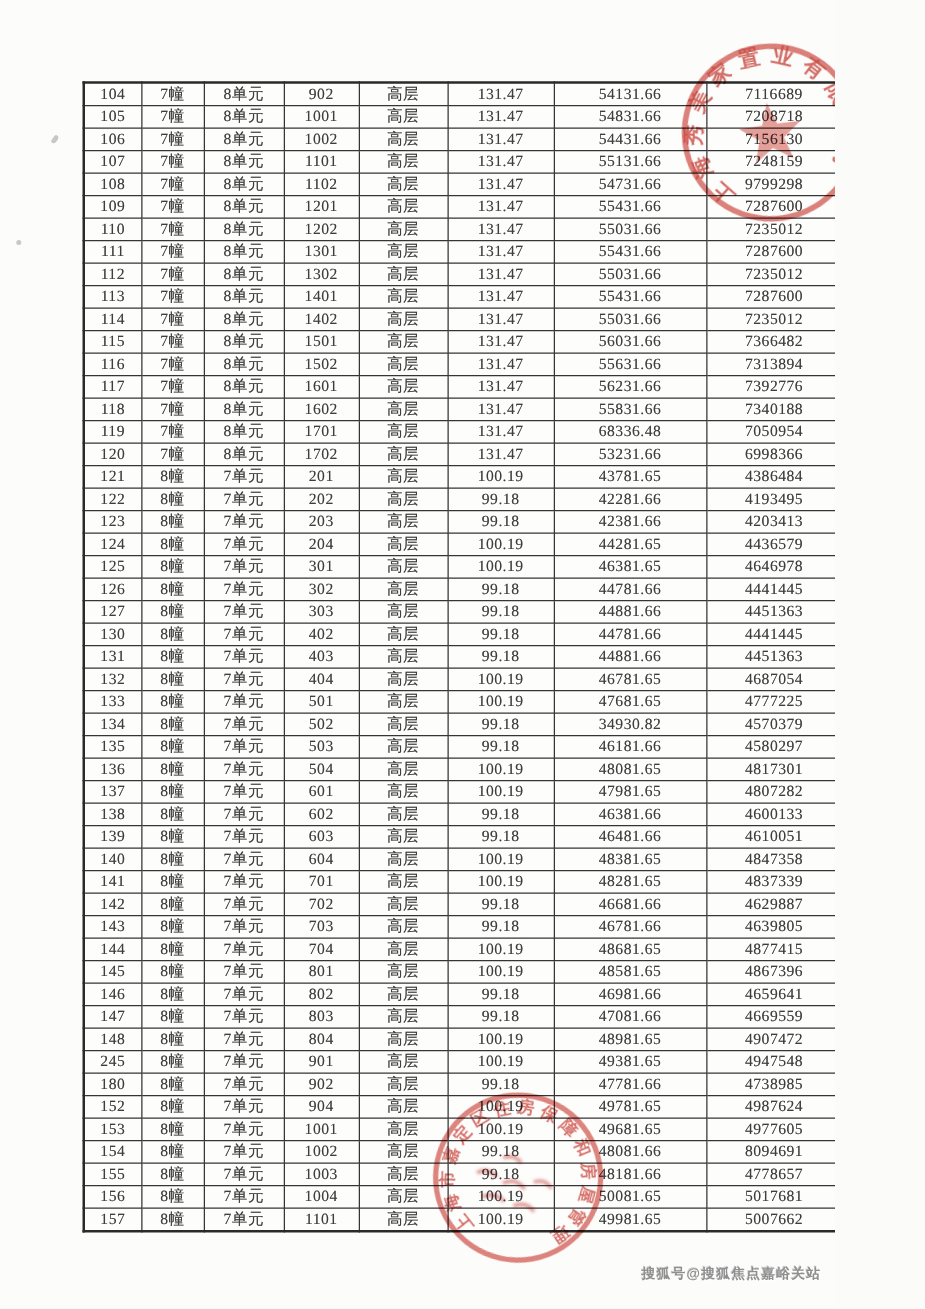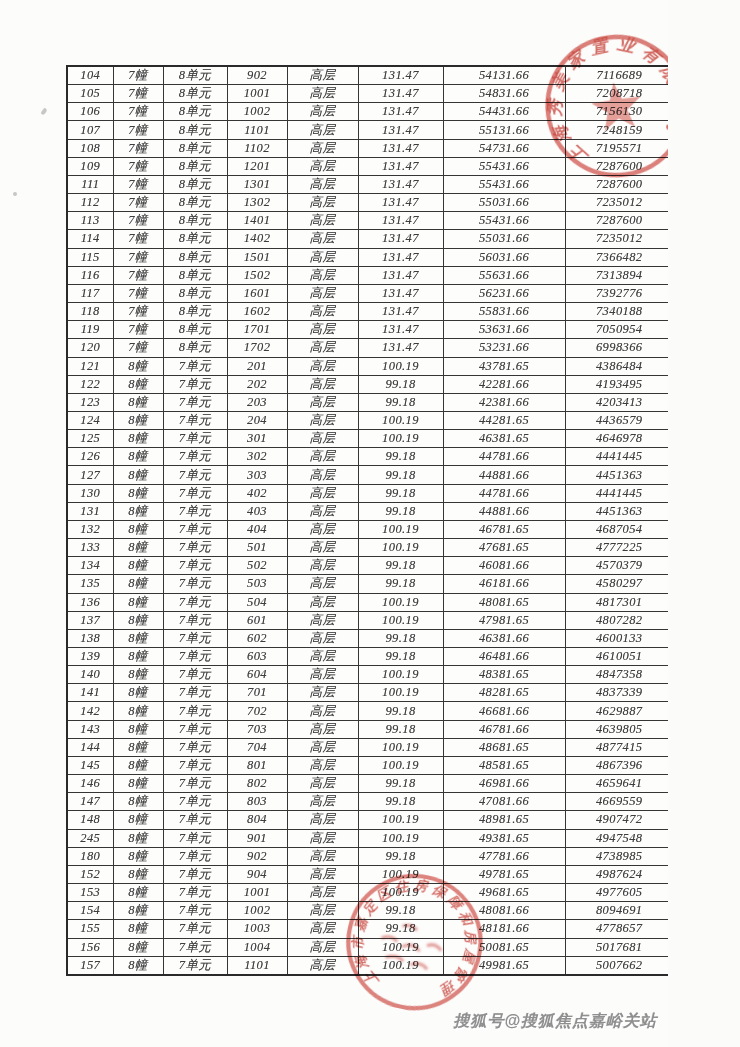--- a/index.html
+++ b/index.html
@@ -7,21 +7,20 @@
     padding: 0;
     background: #fbfbfa;
   }
   #page {
     position: relative;
     width: 668px;
     height: 1047px;
     background: #fcfcfb;
     overflow: hidden;
     font-family: "Liberation Serif", "DejaVu Serif", serif;
-    font-style: italic;
   }
   
   #price-table {
     position: absolute;
     left: 66px;
     top: 65px;
     width: 607px;
     height: 911px;
     border-collapse: collapse;
     table-layout: fixed;
@@ -53,21 +52,21 @@
     font-weight: bold;
   }
   #stamp-top { left: 527px; top: 16px; transform: rotate(-8deg); }
   #stamp-bottom { left: 329px; top: 857px; transform: rotate(12deg); }
   
   #watermark {
     position: absolute;
     right: 11px;
     top: 1011px;
     font-family: "Liberation Sans", "DejaVu Sans", sans-serif;
-    font-size: 16px;
+    font-size: 11px;
     font-weight: bold;
     letter-spacing: 1px;
     color: #8f8f8f;
     text-shadow: 1.5px 1.5px 0 #ffffff, -0.5px -0.5px 0 #cfcfcf;
   }
   
   .speck {
     position: absolute;
     background: #9a9a9a;
     border-radius: 50%;
@@ -134,33 +133,43 @@
           <td>7248159</td>
         </tr>
         <tr>
           <td>108</td>
           <td>7幢</td>
           <td>8单元</td>
           <td>1102</td>
           <td>高层</td>
           <td>131.47</td>
           <td>54731.66</td>
-          <td>7195571</td>
+          <td>9799298</td>
         </tr>
         <tr>
           <td>109</td>
           <td>7幢</td>
           <td>8单元</td>
           <td>1201</td>
           <td>高层</td>
           <td>131.47</td>
           <td>55431.66</td>
           <td>7287600</td>
         </tr>
         <tr>
+          <td>110</td>
+          <td>7幢</td>
+          <td>8单元</td>
+          <td>1202</td>
+          <td>高层</td>
+          <td>131.47</td>
+          <td>55031.66</td>
+          <td>7235012</td>
+        </tr>
+        <tr>
           <td>111</td>
           <td>7幢</td>
           <td>8单元</td>
           <td>1301</td>
           <td>高层</td>
           <td>131.47</td>
           <td>55431.66</td>
           <td>7287600</td>
         </tr>
         <tr>
@@ -233,21 +242,21 @@
           <td>55831.66</td>
           <td>7340188</td>
         </tr>
         <tr>
           <td>119</td>
           <td>7幢</td>
           <td>8单元</td>
           <td>1701</td>
           <td>高层</td>
           <td>131.47</td>
-          <td>53631.66</td>
+          <td>68336.48</td>
           <td>7050954</td>
         </tr>
         <tr>
           <td>120</td>
           <td>7幢</td>
           <td>8单元</td>
           <td>1702</td>
           <td>高层</td>
           <td>131.47</td>
           <td>53231.66</td>
@@ -363,21 +372,21 @@
           <td>47681.65</td>
           <td>4777225</td>
         </tr>
         <tr>
           <td>134</td>
           <td>8幢</td>
           <td>7单元</td>
           <td>502</td>
           <td>高层</td>
           <td>99.18</td>
-          <td>46081.66</td>
+          <td>34930.82</td>
           <td>4570379</td>
         </tr>
         <tr>
           <td>135</td>
           <td>8幢</td>
           <td>7单元</td>
           <td>503</td>
           <td>高层</td>
           <td>99.18</td>
           <td>46181.66</td>

